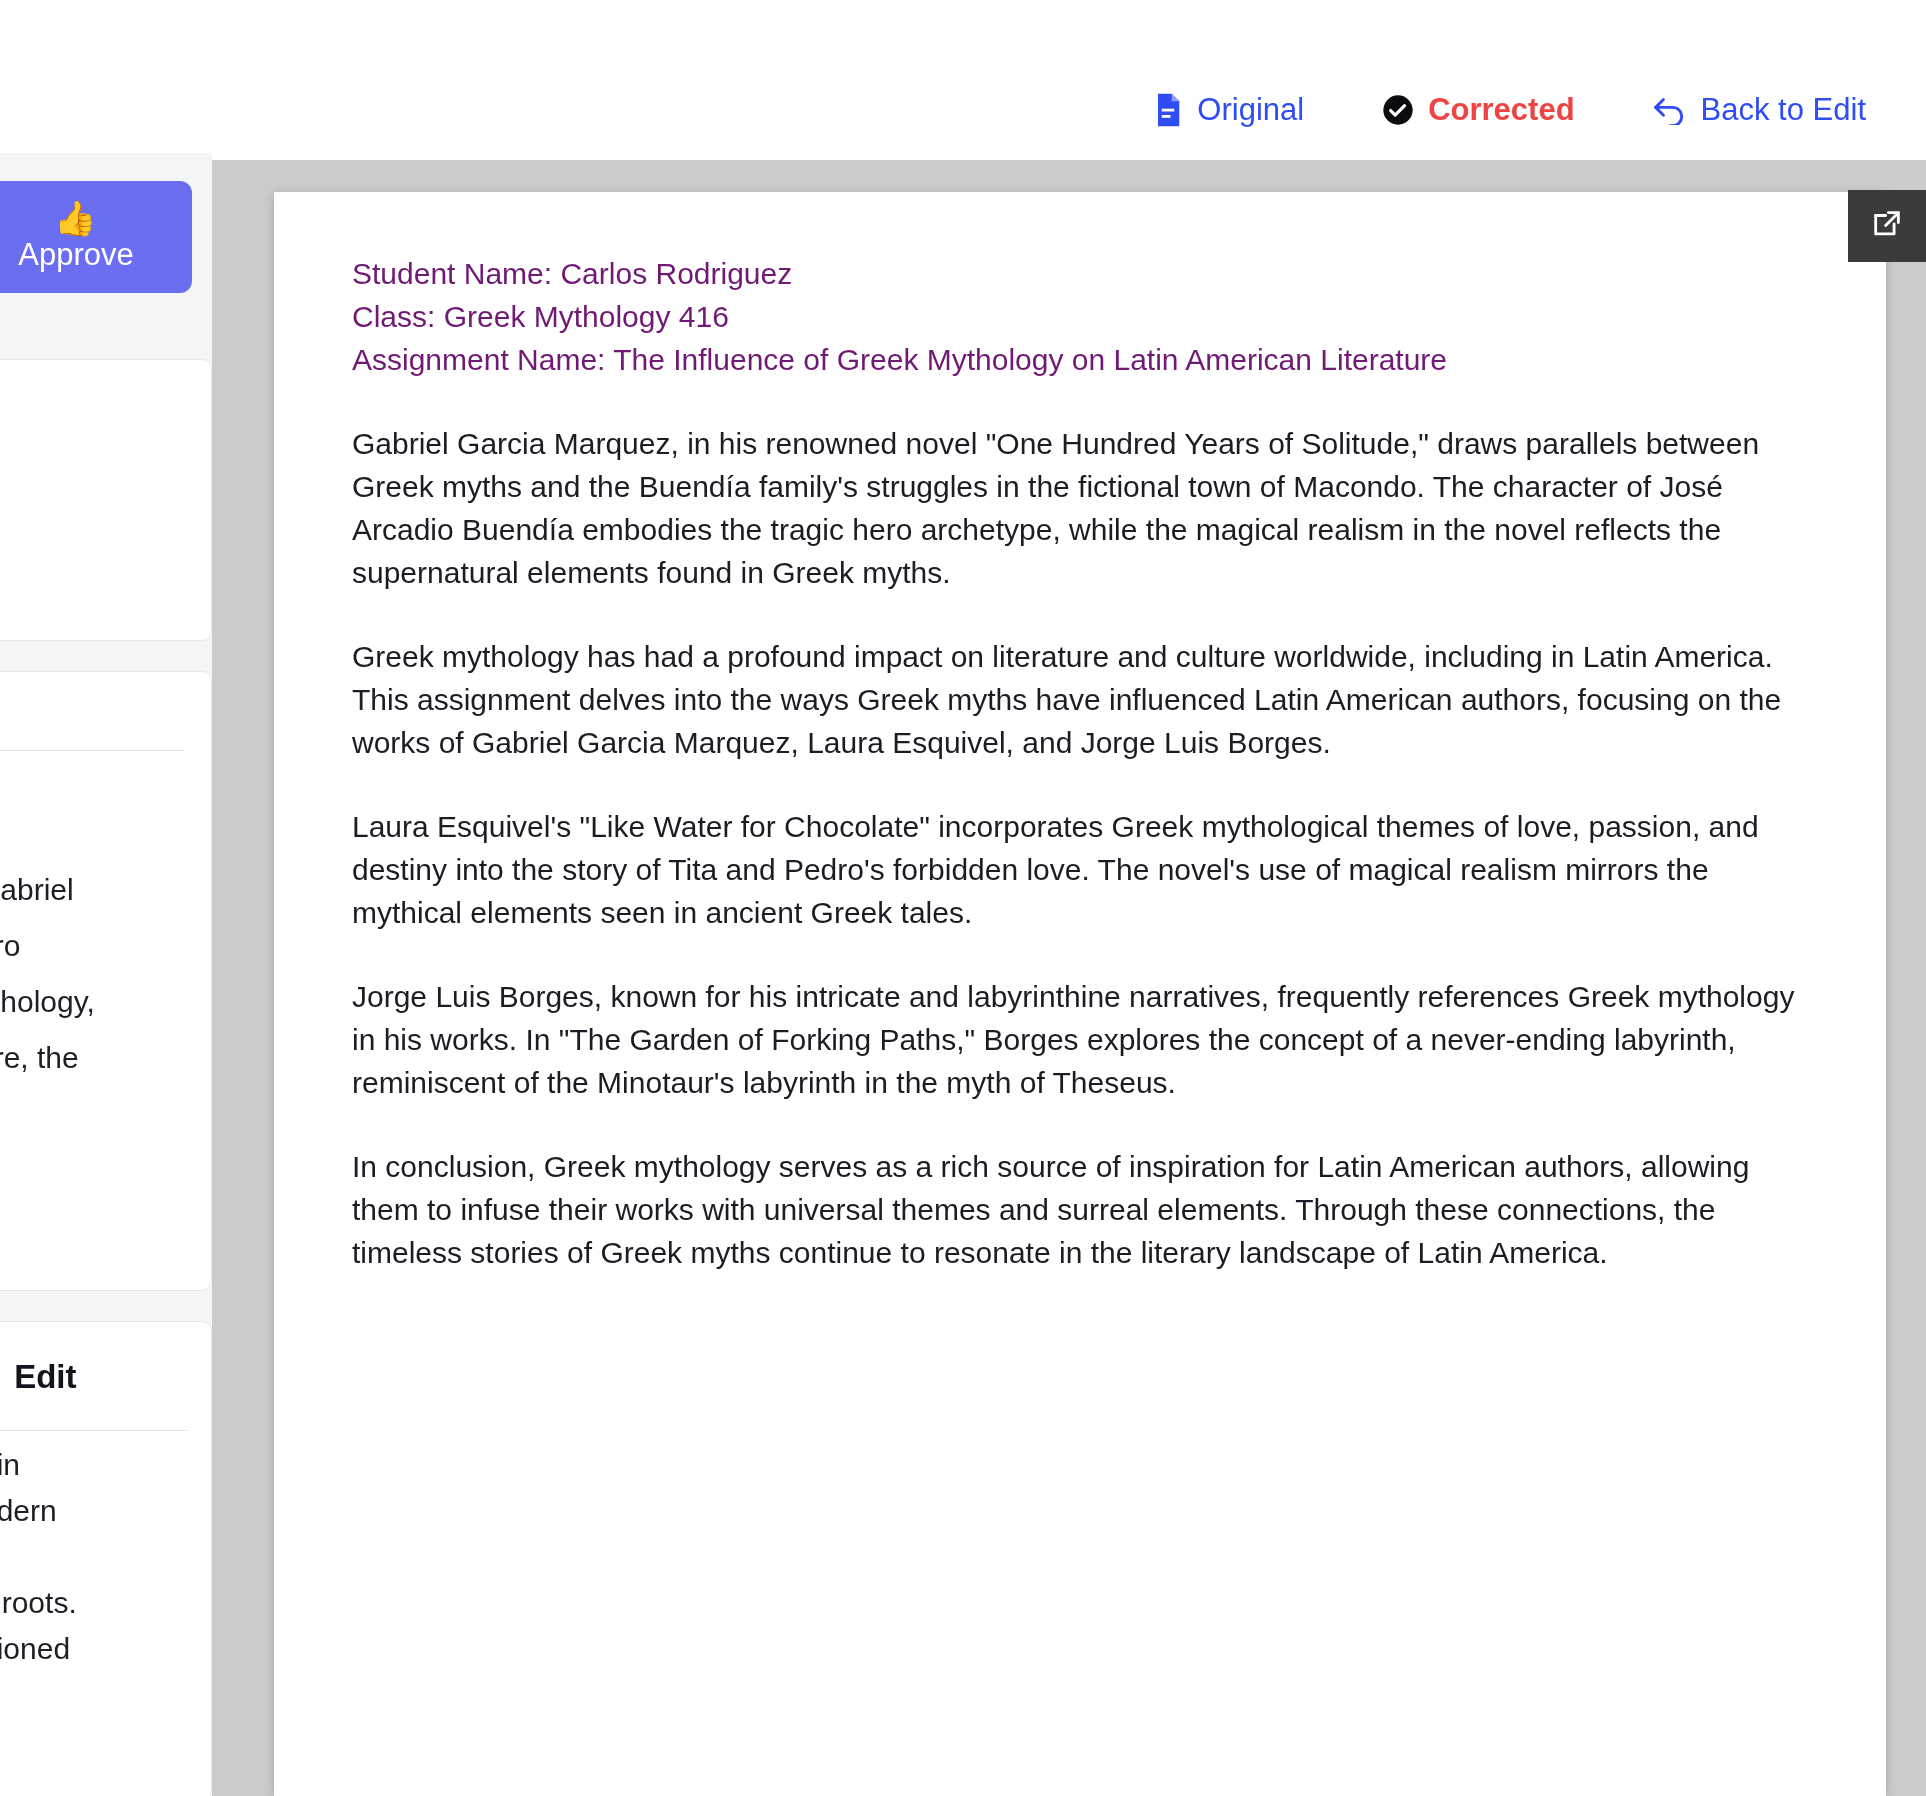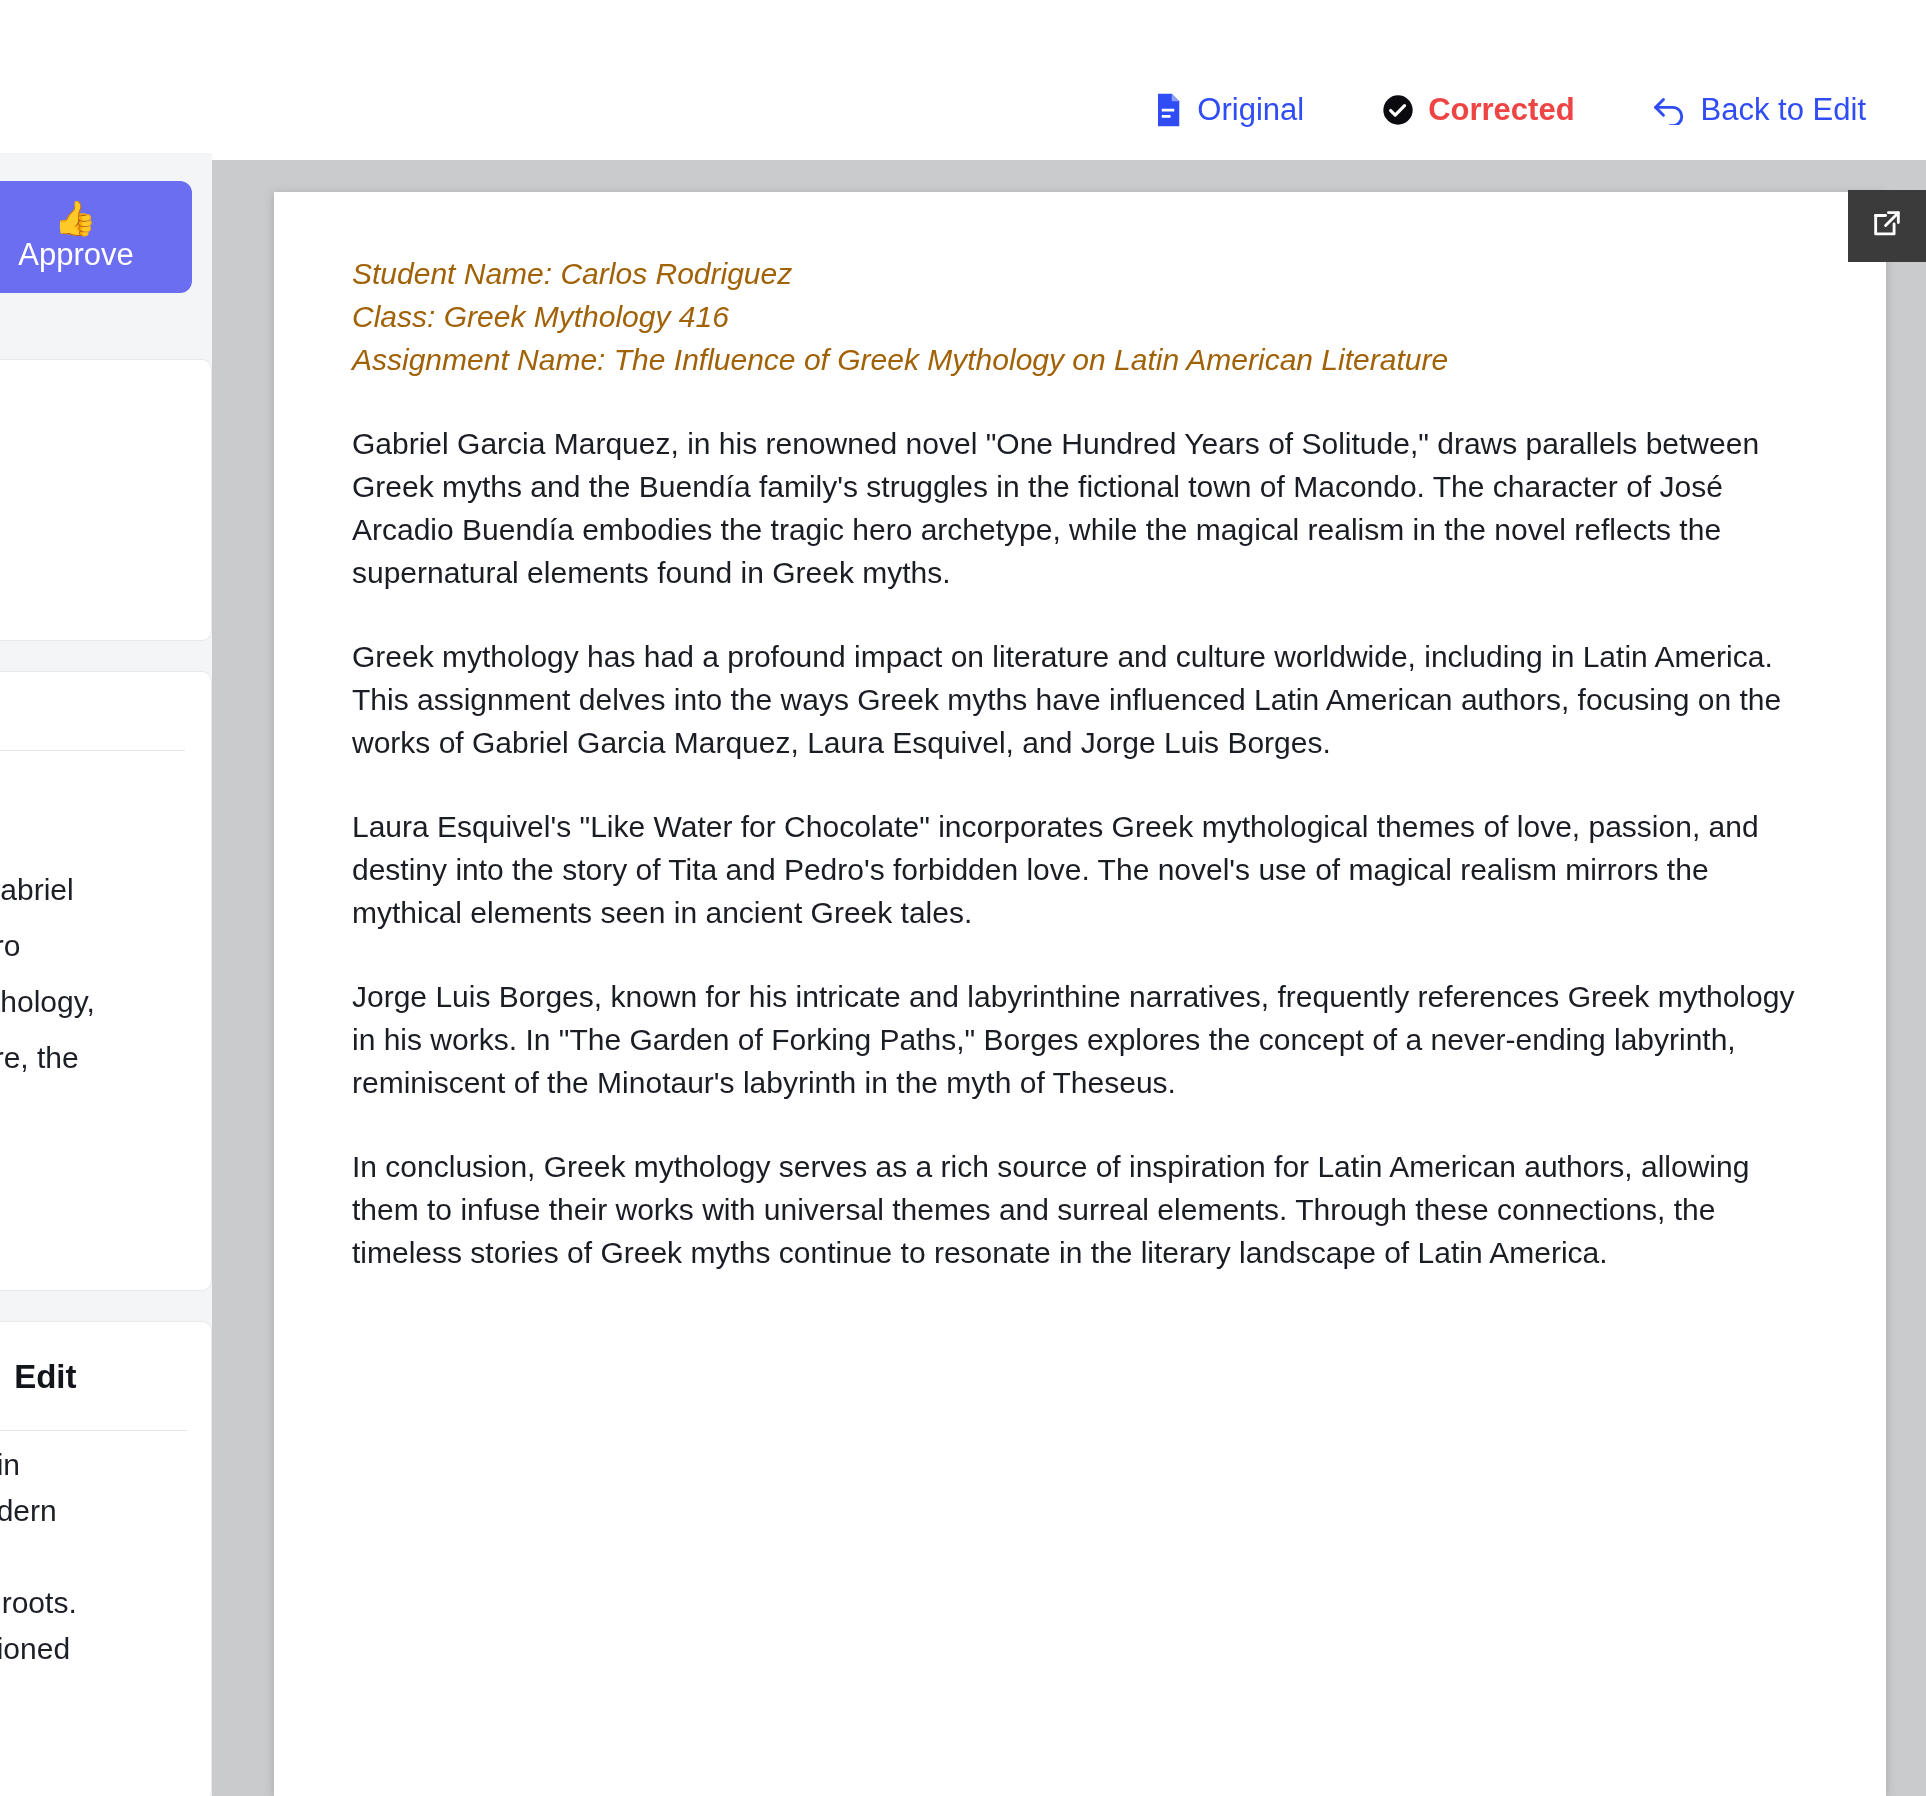--- a/index.html
+++ b/index.html
@@ -184,22 +184,21 @@
     background: #3b3b3b;
     color: #ffffff;
     display: flex;
     align-items: center;
     justify-content: center;
     cursor: pointer;
   }
   .doc-meta {
     font-size: 30px;
     line-height: 43px;
-    color: #a16207;
-    font-style: italic;
+    color: #701a75;
   }
   .doc-para {
     font-size: 30px;
     line-height: 43px;
     color: #1b1d24;
     margin-top: 41px;
   }
 </style>
 </head>
 <body>

